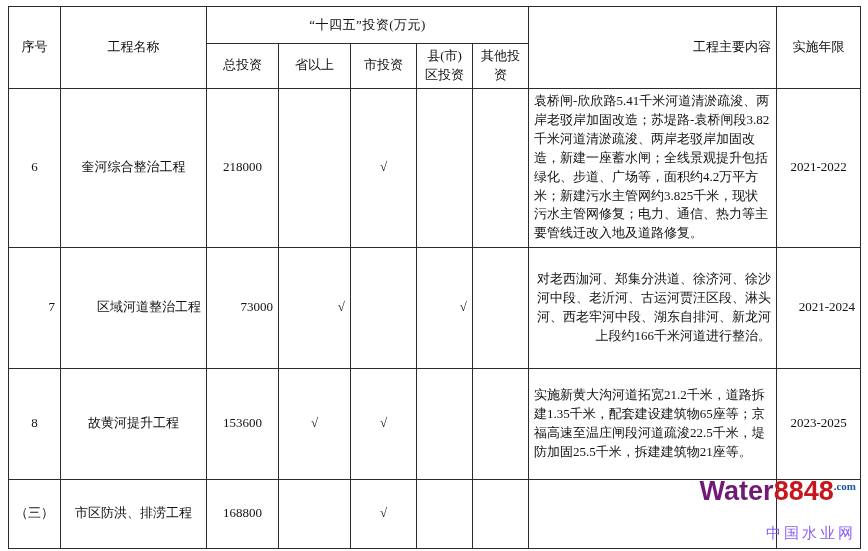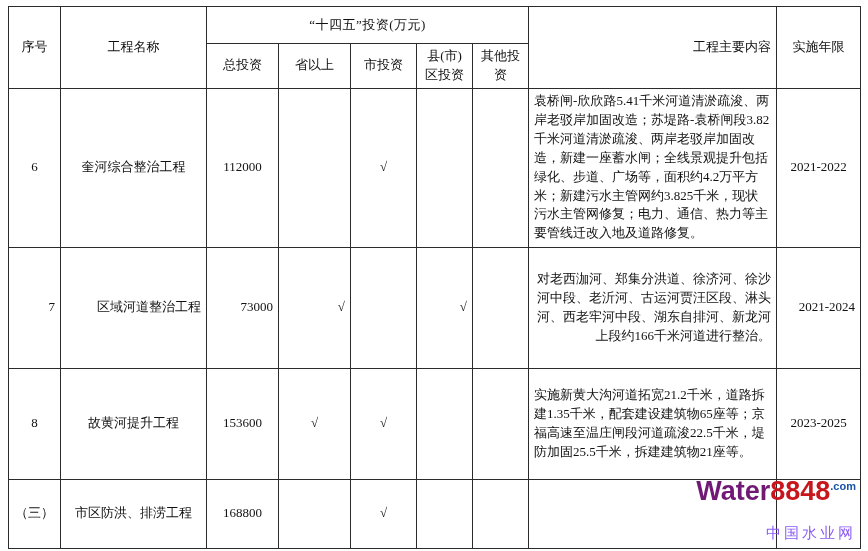--- a/index.html
+++ b/index.html
@@ -118,20 +118,21 @@
     line-height: 1;
     white-space: nowrap;
   }
   .wm-water { color: #701a75; }
   .wm-8848 { color: #c8161d; }
   .wm-dotcom {
     color: #1a55a8;
     font-size: 11px;
     font-weight: bold;
     vertical-align: super;
+    font-family: Liberation Serif, serif;
   }
   .wm-bottom {
     font-family: "Liberation Sans", sans-serif;
     font-size: 15px;
     color: #8b5cf6;
     letter-spacing: 3px;
     margin-top: 19px;
     white-space: nowrap;
   }
 </style>
@@ -165,21 +166,21 @@
         <td class="hdr-sub">省以上</td>
         <td class="hdr-sub">市投资</td>
         <td class="hdr-sub">县(市)区投资</td>
         <td class="hdr-sub">其他投资</td>
       </tr>
     </thead>
     <tbody>
       <tr class="row-6">
         <td class="cell-seq">6</td>
         <td class="cell-name">奎河综合整治工程</td>
-        <td class="cell-num">112000</td>
+        <td class="cell-num">218000</td>
         <td class="cell-check"></td>
         <td class="cell-check">√</td>
         <td class="cell-check"></td>
         <td class="cell-check"></td>
         <td class="cell-desc">袁桥闸-欣欣路5.41千米河道清淤疏浚、两岸老驳岸加固改造；苏堤路-袁桥闸段3.82千米河道清淤疏浚、两岸老驳岸加固改造，新建一座蓄水闸；全线景观提升包括绿化、步道、广场等，面积约4.2万平方米；新建污水主管网约3.825千米，现状污水主管网修复；电力、通信、热力等主要管线迁改入地及道路修复。</td>
         <td class="cell-year">2021-2022</td>
       </tr>
       <tr class="row-7">
         <td class="cell-seq">7</td>
         <td class="cell-name">区域河道整治工程</td>

